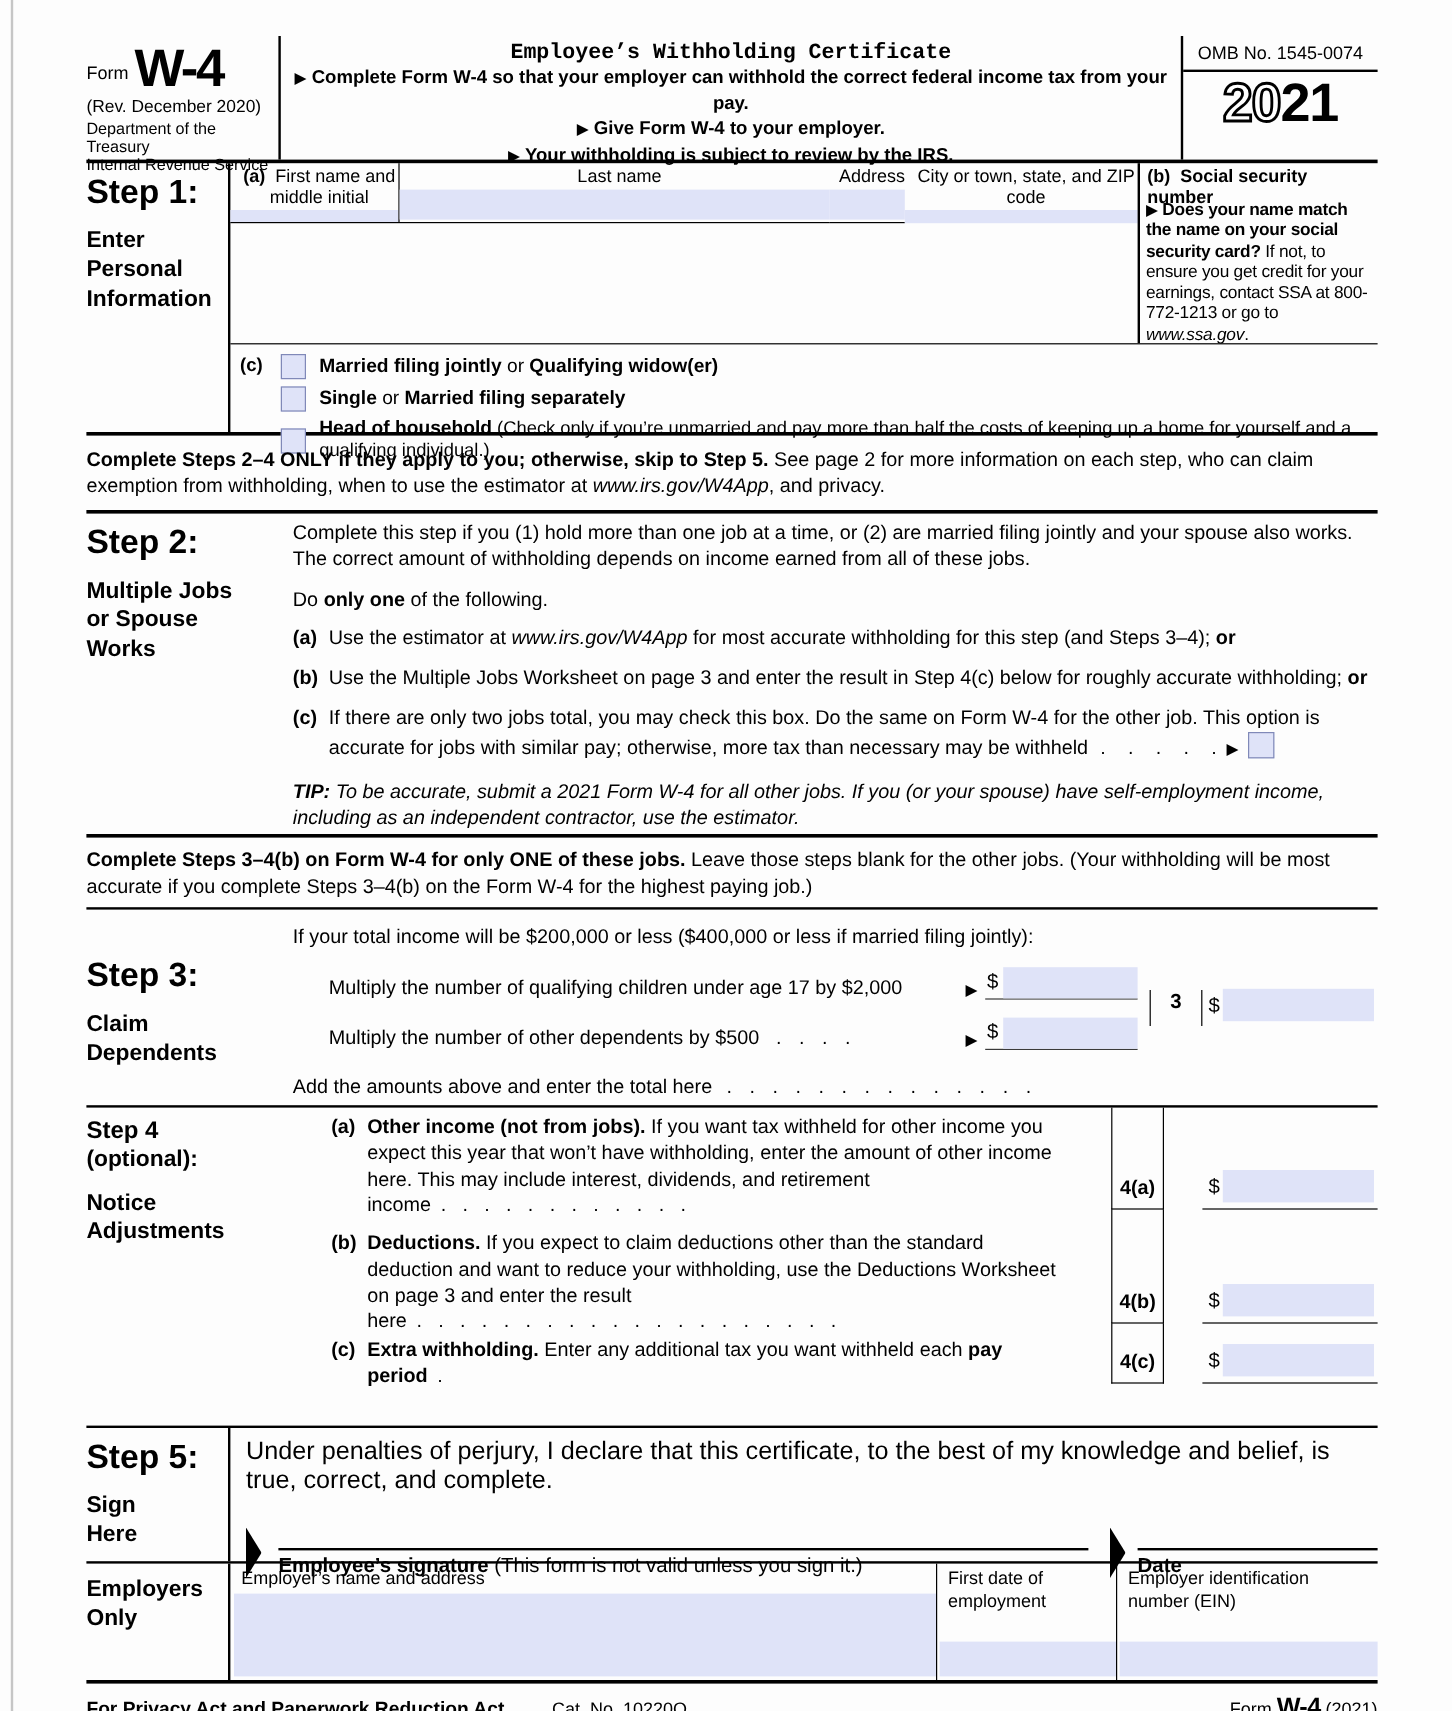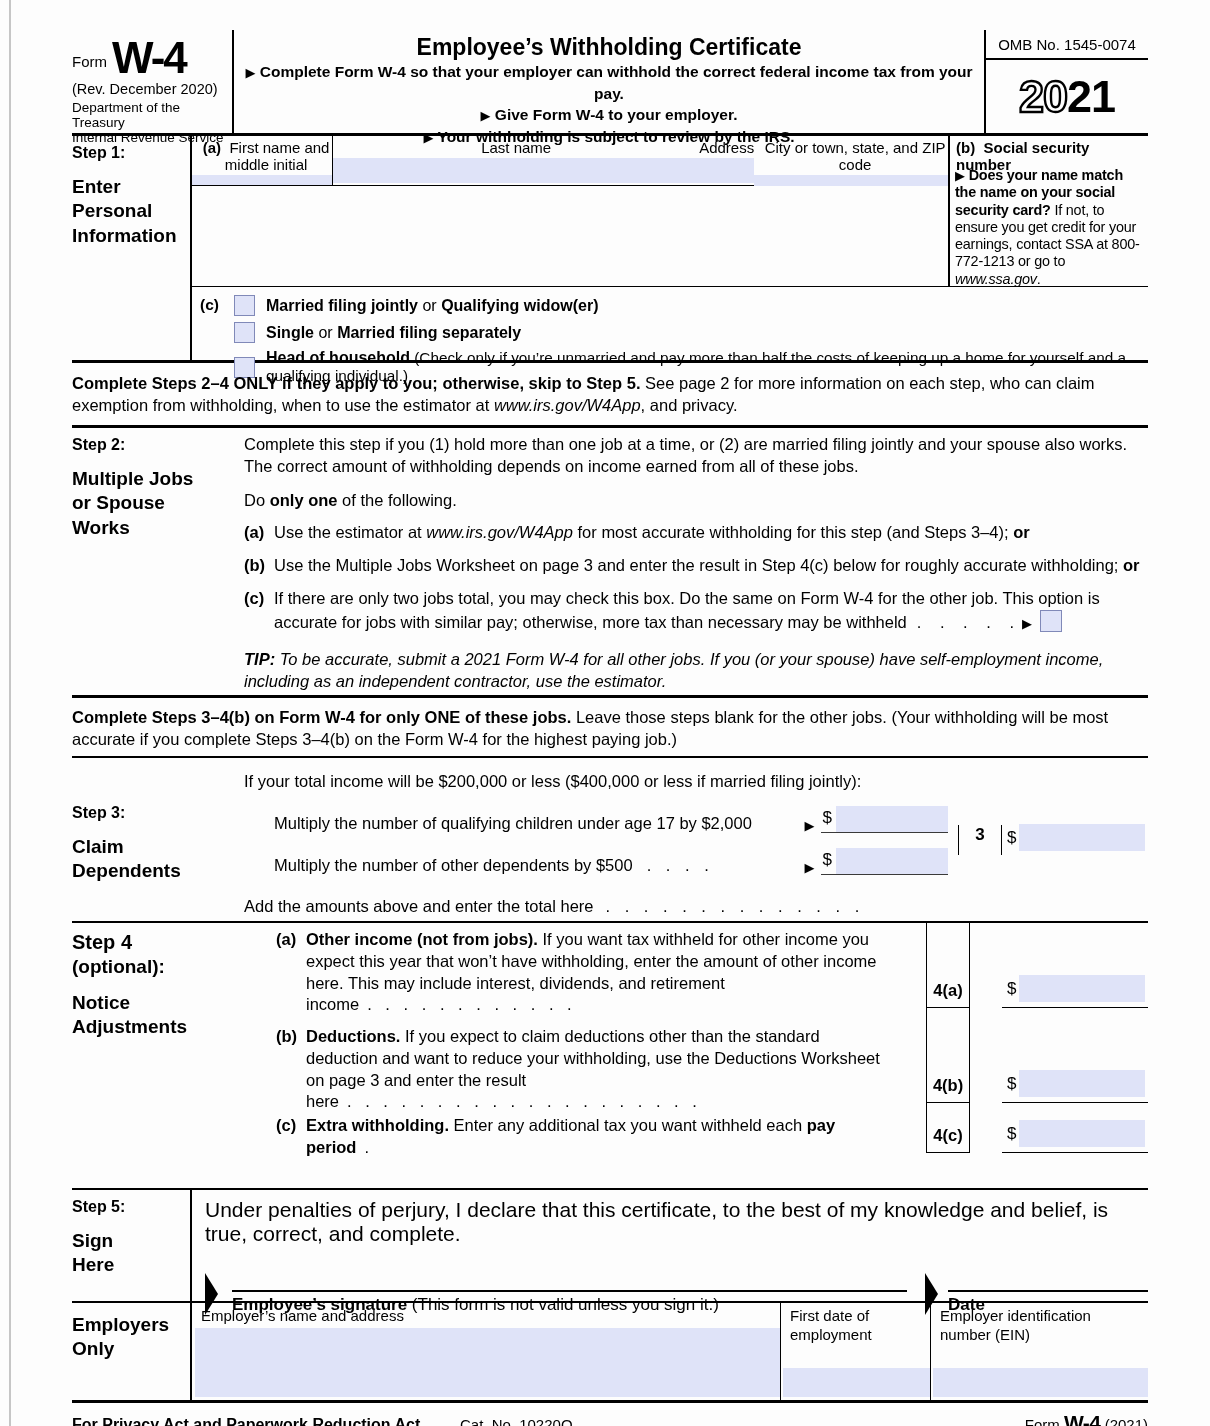--- a/index.html
+++ b/index.html
@@ -11,32 +11,32 @@
   
   .hdr{display:flex;height:103px;border-bottom:3px solid #000;}
   .h-left{width:160px;padding-top:10px;}
   .h-form-row{display:flex;align-items:flex-end;}
   .h-form-word{font-size:15px;padding-bottom:5px;}
   .h-form-name{font-size:44px;font-weight:bold;letter-spacing:-2px;line-height:.8;margin-left:5px;}
   .h-rev{font-size:14.5px;margin-top:6px;}
   .h-dept{font-size:13.5px;margin-top:3px;}
   .h-irs{font-size:13.5px;}
   .h-center{flex:1;border-left:2.5px solid #000;border-right:2.5px solid #000;text-align:center;padding-top:4px;}
-  .h-title{font-size:23px;font-weight:bold;}
+  .h-title{font-size:18px;font-weight:bold;font-family:Liberation Mono, monospace;}
   .h-bullet{font-size:15.5px;font-weight:bold;line-height:1.4;}
   .arr{font-family:"DejaVu Sans",sans-serif;font-size:13px;}
   .h-right{width:162px;text-align:center;}
   .h-omb{font-size:15px;padding:6px 0 5px 0;border-bottom:2px solid #000;}
-  .h-year{font-size:45px;font-weight:bold;letter-spacing:-1px;padding-top:14px;line-height:1;}
+  .h-year{font-size:45px;font-weight:bold;letter-spacing:-1px;padding-top:3px;line-height:1;}
   .yr-outline{color:#fff;-webkit-text-stroke:2.4px #000;}
 
   
   .s-label{width:118px;padding-top:8px;box-sizing:border-box;}
   .s-label-wide{width:172px;padding-top:8px;box-sizing:border-box;}
-  .s-title{font-size:16px;font-weight:bold;}
+  .s-title{font-size:28px;font-weight:bold;}
   .s-sub{font-size:19px;font-weight:bold;white-space:pre-line;line-height:1.28;margin-top:13px;}
   .b{font-weight:bold;}
   .i{font-style:italic;}
   .fbox{background:#dfe3f8;}
   .dots{word-spacing:10px;white-space:nowrap;}
 
   
   .step1{display:flex;height:227px;border-bottom:3px solid #000;box-sizing:border-box;}
   .s1-main{flex:1;border-left:2px solid #000;display:flex;flex-direction:column;}
   .s1-top{display:flex;height:151px;border-bottom:1.5px solid #000;box-sizing:border-box;}

